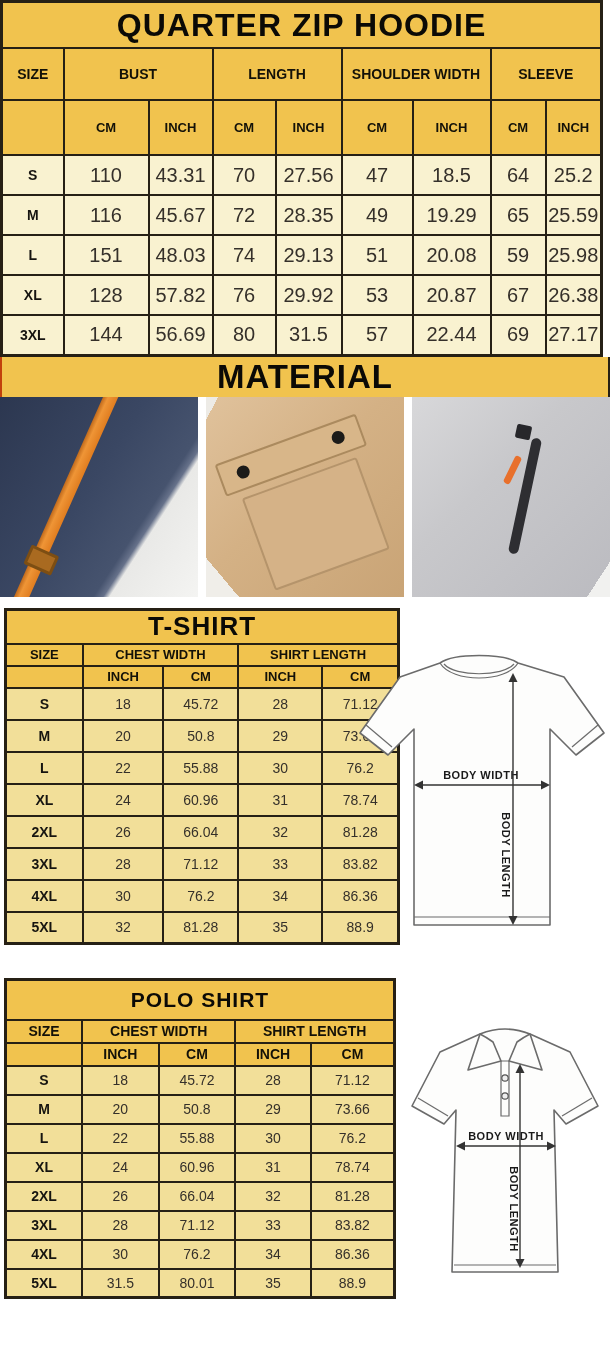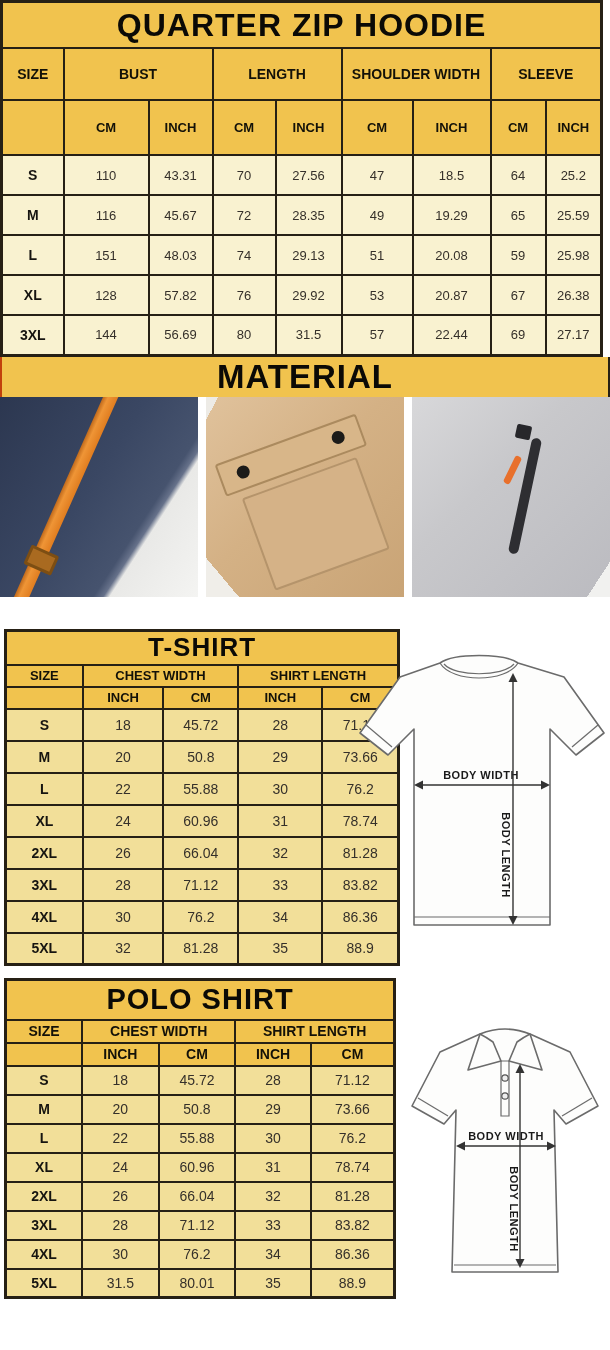--- a/index.html
+++ b/index.html
@@ -13,21 +13,21 @@
   .gold-cell{background:#F1C34E;color:#131108;font-weight:bold;}
   .title-cell{background:#F1C34E;color:#0b0a06;font-weight:bold;letter-spacing:1px;}
 
   
   #hoodie-table{width:597px;padding-left:17px;}
   #hoodie-table .title-cell{font-size:32px;height:44px;}
   #hoodie-table .group-row th{font-size:14px;height:50px;}
   #hoodie-table .unit-row th{font-size:13px;height:53px;}
   #hoodie-table tbody tr{height:40px;}
   #hoodie-table tbody th{background:#F9F2D0;font-size:14px;font-weight:bold;color:#161410;}
-  #hoodie-table tbody td{background:#F9F2D0;font-size:13px;color:#35302a;}
+  #hoodie-table tbody td{background:#F9F2D0;font-size:20px;color:#35302a;}
 
   
   #material-band{height:40px;background:#F1C34E;display:flex;align-items:center;justify-content:center;
     font-size:33px;font-weight:bold;color:#0b0a06;letter-spacing:1px;border-left:2px solid #c2410c;border-right:2px solid #262015;}
   #photos{height:200px;display:flex;gap:8px;margin:0 0 8px 0;}
   .photo{position:relative;flex:1 1 0;overflow:hidden;}
   #photo-navy{background:linear-gradient(123deg,#2c3750 0%,#3a4763 45%,#46536e 68%,#66718a 71%,#e9e9e7 73%,#f4f4f2 100%);}
   .strap{position:absolute;left:58px;top:-25px;width:14px;height:255px;
          background:linear-gradient(90deg,#c06a1c,#ef9536 35%,#e07d20);transform:rotate(24deg);border-radius:2px;}
   .buckle{position:absolute;bottom:52px;left:-5px;width:24px;height:15px;background:#a96a20;
@@ -45,32 +45,32 @@
       linear-gradient(303deg,#f1f1ef 0 7%,rgba(0,0,0,0) 7%),
       linear-gradient(135deg,#d8d8da 0%,#c8c8cb 40%,#bbbbc0 100%);}
   .zip{position:absolute;left:108px;top:40px;width:10px;height:118px;background:#2e2e32;
        border-radius:5px;transform:rotate(12deg);}
   .zip-top{position:absolute;left:104px;top:28px;width:15px;height:14px;background:#27272b;transform:rotate(12deg);border-radius:2px;}
   .zip-pull{position:absolute;left:97px;top:58px;width:7px;height:30px;background:#e8702c;
        border-radius:3px;transform:rotate(26deg);}
 
   
   #tshirt-row{position:relative;height:350px;}
-  #tshirt-table{position:absolute;left:4px;top:24px;width:396px;}
+  #tshirt-table{position:absolute;left:4px;top:3px;width:396px;}
   #tshirt-table .title-cell{font-size:26px;height:32px;}
   #tshirt-table .group-row th{font-size:13px;height:20px;}
   #tshirt-table .unit-row th{font-size:13px;height:20px;}
   #tshirt-table tbody tr{height:32px;}
   #tshirt-table tbody th{background:#F2DF99;font-size:14px;font-weight:bold;color:#161410;}
   #tshirt-table tbody td{background:#F2DF99;font-size:14px;color:#35302a;}
   #tshirt-diagram{position:absolute;left:350px;top:28px;}
 
   #polo-row{position:relative;height:322px;margin-top:23px;}
   #polo-table{position:absolute;left:4px;top:0;width:392px;}
-  #polo-table .title-cell{font-size:29px;height:38px;}
+  #polo-table .title-cell{font-size:21px;height:38px;}
   #polo-table .group-row th{font-size:14px;height:21px;}
   #polo-table .unit-row th{font-size:14px;height:21px;}
   #polo-table tbody tr{height:29px;}
   #polo-table tbody th{background:#F2DF99;font-size:14px;font-weight:bold;color:#161410;}
   #polo-table tbody td{background:#F2DF99;font-size:14px;color:#35302a;}
   #polo-diagram{position:absolute;left:398px;top:36px;}
 
   .shirt-line{fill:#fdfdfc;stroke:#6b6b6b;stroke-width:1.6;stroke-linejoin:round;}
   .thin-line{fill:none;stroke:#6b6b6b;stroke-width:1.2;}
   .arrow{stroke:#333;stroke-width:1.4;}

